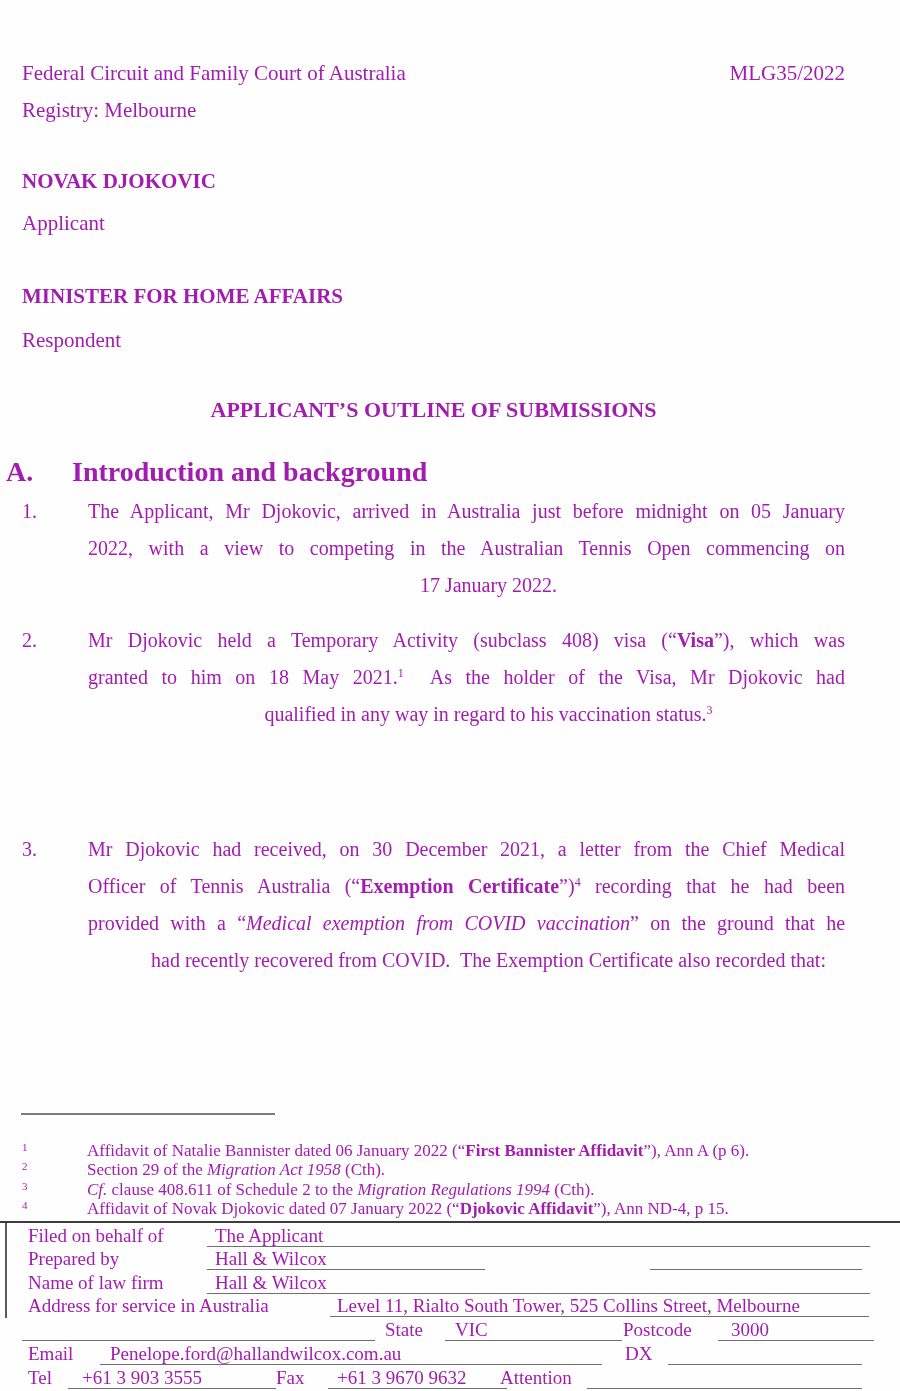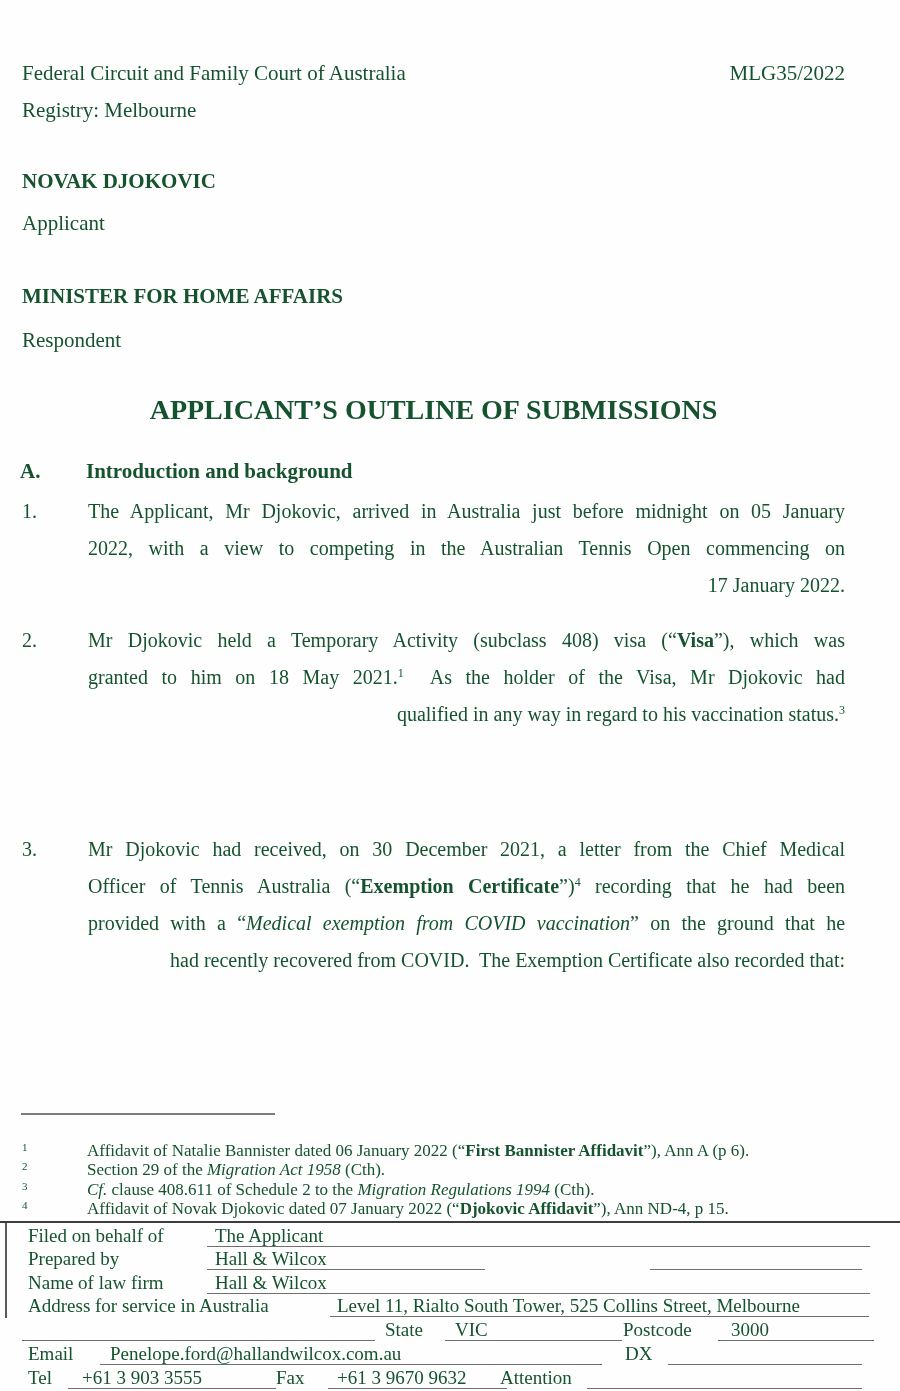--- a/index.html
+++ b/index.html
@@ -1,37 +1,37 @@
 <!DOCTYPE html>
 <html><head>
 <meta charset="utf-8">
 <style>
   html,body{margin:0;padding:0;background:#e8e8e8;}
   .page{
     position:relative;
     width:900px;height:1391px;
     background:#fefefe;
     font-family:"Liberation Serif","DejaVu Serif",serif;
-    color:#14532d;
+    color:#a21caf;
     overflow:hidden;
     margin:0 auto;
   }
   .hline{position:absolute;left:22px;right:55px;font-size:21px;line-height:27px;white-space:nowrap;}
   .bold{font-weight:bold;}
   .b{font-weight:bold;}
   .i{font-style:italic;}
   .right-tag{position:absolute;right:0;top:0;}
-  .title{position:absolute;left:22px;right:55px;text-align:center;font-weight:bold;font-size:28px;line-height:28px;font-family:Liberation Serif, serif;}
-  .section{position:absolute;left:20px;right:55px;font-size:21px;line-height:27px;font-weight:bold;}
+  .title{position:absolute;left:22px;right:55px;text-align:center;font-weight:bold;font-size:22px;line-height:28px;font-family:Liberation Serif, serif;}
+  .section{position:absolute;left:6px;right:55px;font-size:28px;line-height:27px;font-weight:bold;}
   .snum{display:inline-block;width:66px;}
   .para{position:absolute;left:0;right:0;}
   .pnum{position:absolute;left:22px;top:0;font-size:20px;line-height:37px;}
   .ptext{position:absolute;left:88px;top:0;width:757px;}
   .ln{height:37px;line-height:37px;font-size:20px;text-align:justify;text-align-last:justify;overflow:hidden;}
-  .ln.last{text-align:right;text-align-last:auto;margin-left:44px;}
+  .ln.last{text-align:center;text-align-last:auto;margin-left:44px;}
   .sup{font-size:12px;vertical-align:7px;line-height:0;}
   .fnsep{position:absolute;left:21px;top:1113px;width:254px;height:0;border-top:2px solid #7c7c7c;}
   .fnotes{position:absolute;left:0;top:1141px;right:30px;}
   .fnote{position:relative;height:19.4px;line-height:19.4px;font-size:17px;padding-left:87px;white-space:nowrap;}
   .fnum{position:absolute;left:22px;top:-3px;font-size:11px;}
   .filing{position:absolute;left:0;top:1221px;width:900px;height:170px;border-top:2px solid #3d3d3d;font-size:19px;}
   .vline{position:absolute;left:5px;top:0;height:95px;width:0;border-left:2px solid #5a5a5a;}
   .frow{position:absolute;left:0;width:100%;height:20px;line-height:20px;white-space:nowrap;}
   .cell{position:absolute;top:0;height:20px;}
   .ul{border-bottom:1.5px solid #6f6f6f;}

